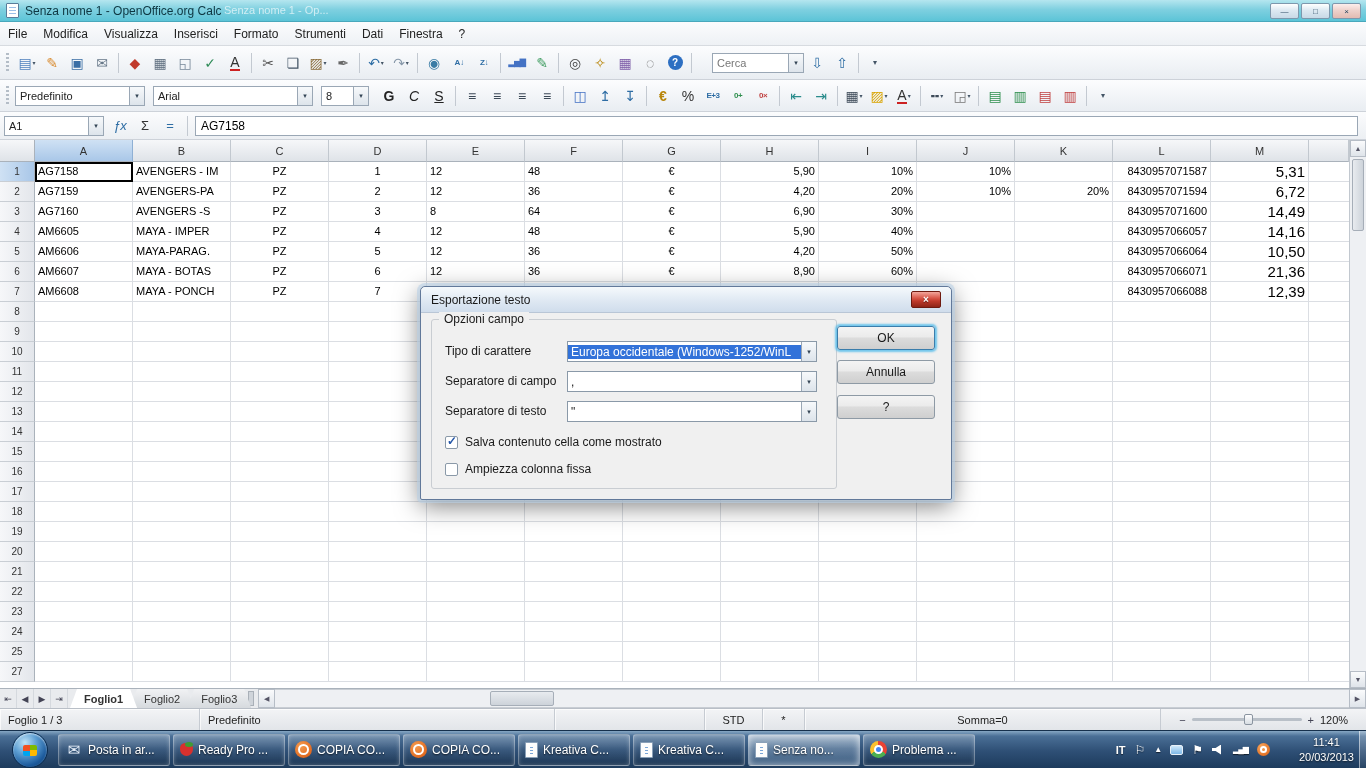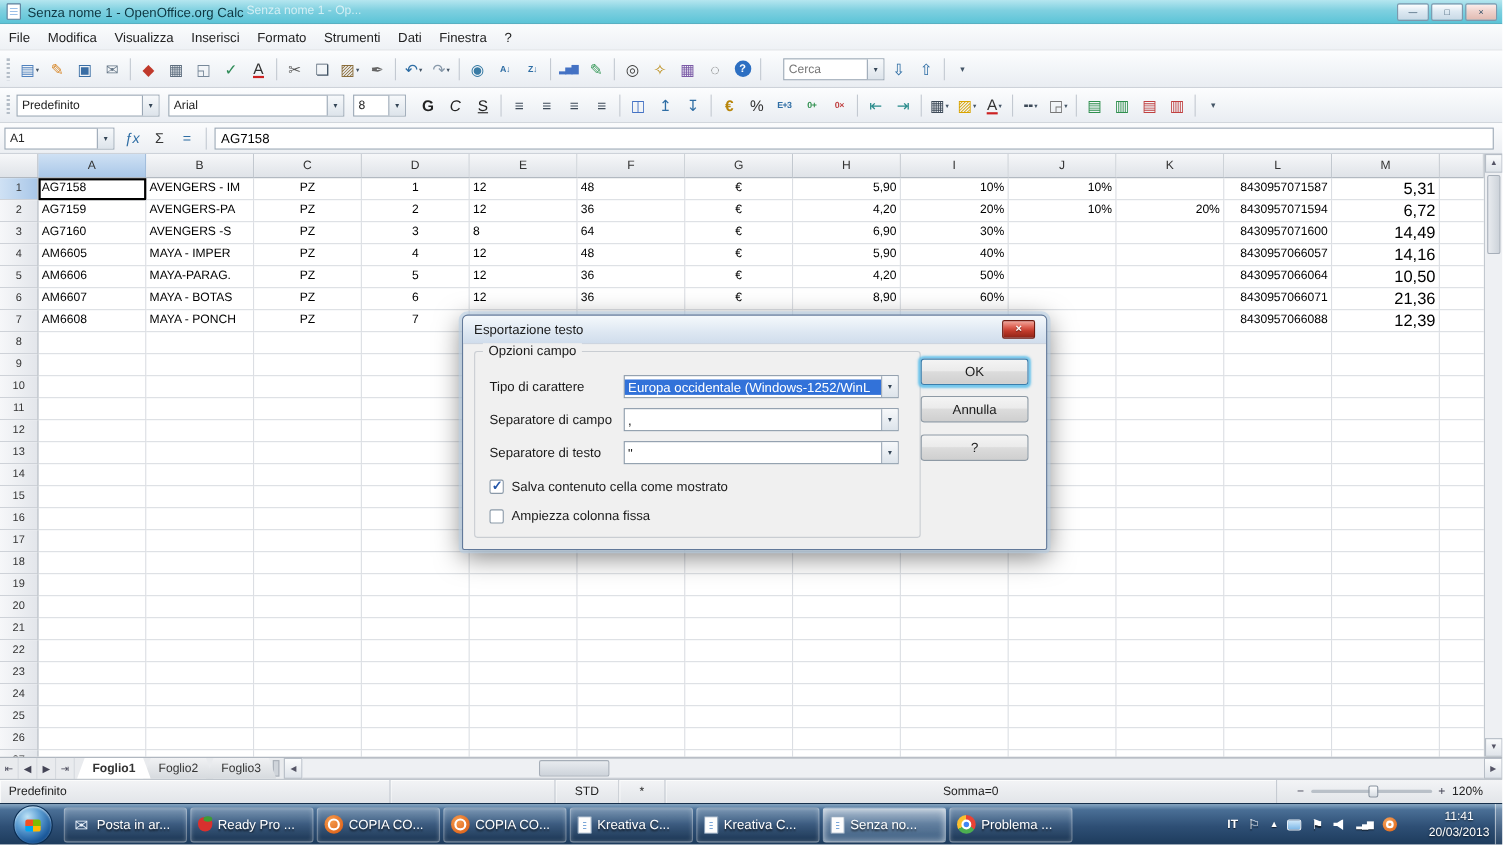--- a/index.html
+++ b/index.html
@@ -843,37 +843,20 @@
           <div class="cell a-center"></div>
           <div class="cell a-right"></div>
           <div class="cell a-right"></div>
           <div class="cell a-right"></div>
           <div class="cell a-right"></div>
           <div class="cell a-right"></div>
           <div class="cell a-right bigv"></div>
           <div class="cell fill"></div>
         </div>
         <div class="gridrow">
-          <div class="rowhead">26</div>
-          <div class="cell a-left"></div>
-          <div class="cell a-left"></div>
-          <div class="cell a-center"></div>
-          <div class="cell a-center"></div>
-          <div class="cell a-left"></div>
-          <div class="cell a-left"></div>
-          <div class="cell a-center"></div>
-          <div class="cell a-right"></div>
-          <div class="cell a-right"></div>
-          <div class="cell a-right"></div>
-          <div class="cell a-right"></div>
-          <div class="cell a-right"></div>
-          <div class="cell a-right bigv"></div>
-          <div class="cell fill"></div>
-        </div>
-        <div class="gridrow">
           <div class="rowhead">27</div>
           <div class="cell a-left"></div>
           <div class="cell a-left"></div>
           <div class="cell a-center"></div>
           <div class="cell a-center"></div>
           <div class="cell a-left"></div>
           <div class="cell a-left"></div>
           <div class="cell a-center"></div>
           <div class="cell a-right"></div>
           <div class="cell a-right"></div>
@@ -908,20 +891,21 @@
     <div class="hscroll">
       <span class="sbtn sb-left"></span>
       <div class="htrack">
         <div class="hthumb"></div>
       </div>
       <span class="sbtn sb-right"></span>
     </div>
   </div>
 
   <div class="statusbar">
+    <span class="sseg s1">Foglio 1 / 3</span>
     <span class="sseg s2">Predefinito</span>
     <span class="sseg s3"></span>
     <span class="sseg s4">STD</span>
     <span class="sseg s5">*</span>
     <span class="sseg s6">Somma=0</span>
     <span class="zoomseg">
       <span class="zbtn">−</span>
       <span class="ztrack">
           <span class="zthumb"></span>
         </span>

